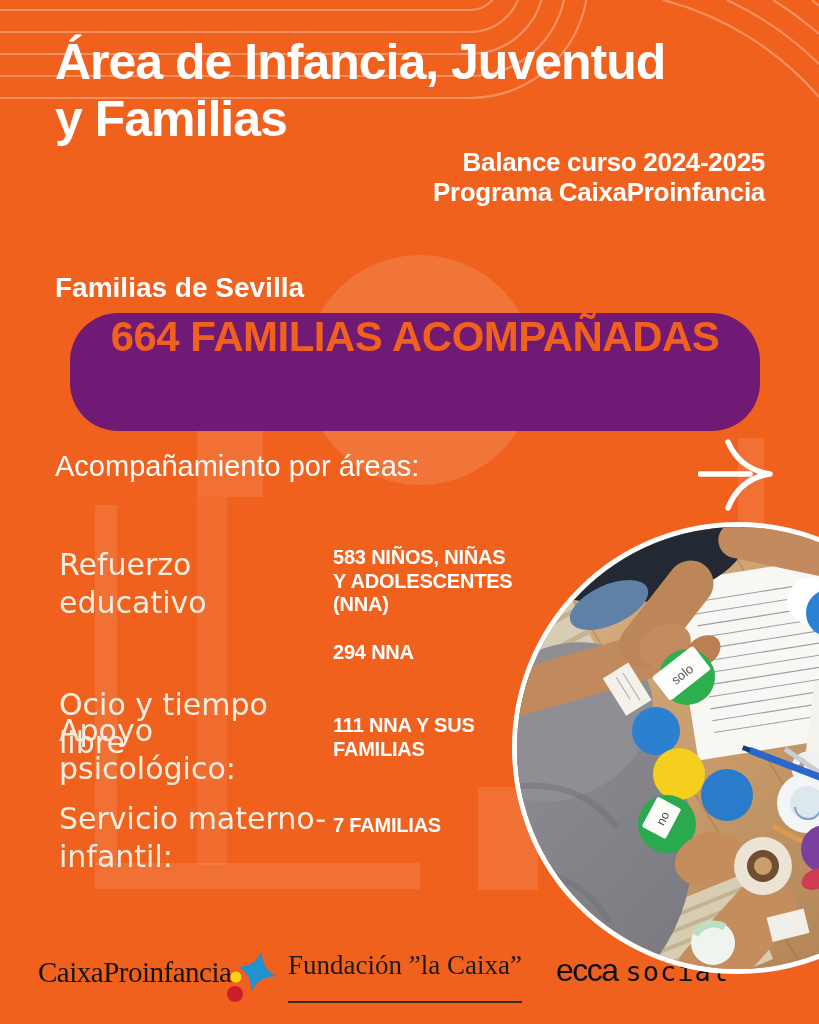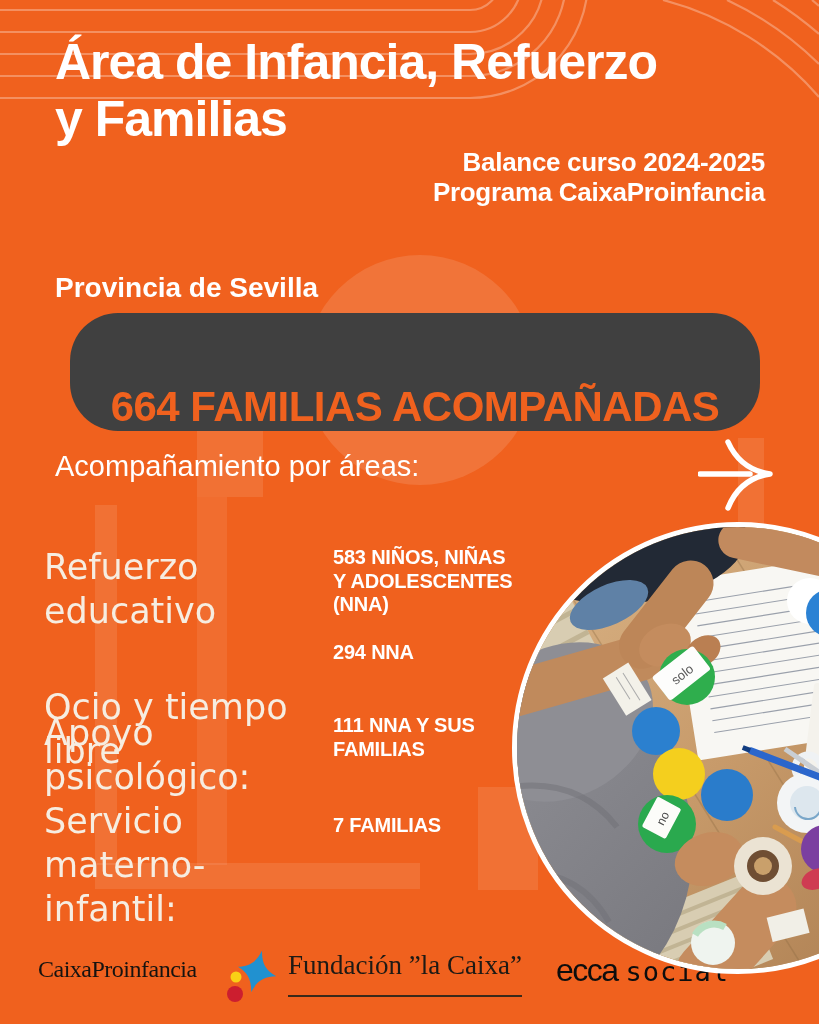--- a/index.html
+++ b/index.html
@@ -19,47 +19,47 @@
   .wm-bar-bottom{left:95px;top:863px;width:325px;height:26px;}
   .wm-block-right{left:478px;top:787px;width:60px;height:103px;}
   .wm-stripe-arrow{left:738px;top:438px;width:26px;height:95px;}
 
   .title{position:absolute;left:55px;top:34px;z-index:3;color:#fff;font-weight:bold;
          font-size:50px;line-height:1.14;letter-spacing:-1px;}
   .subtitle{position:absolute;right:54px;top:147px;z-index:3;color:#fff;font-weight:bold;
             font-size:26px;line-height:1.16;text-align:right;letter-spacing:-0.3px;margin-left:20px;}
   .province{position:absolute;left:55px;top:272px;z-index:3;color:#fff;font-weight:bold;font-size:28px;}
 
-  .highlight-box{position:absolute;left:70px;top:313px;width:690px;height:118px;background:#404040;
-                 border-radius:48px;z-index:3;display:flex;align-items:flex-end;justify-content:center;}
+  .highlight-box{position:absolute;left:70px;top:313px;width:690px;height:118px;background:#701a75;
+                 border-radius:48px;z-index:3;display:flex;align-items:flex-start;justify-content:center;}
   .highlight-box span{color:#F0611E;font-weight:bold;font-size:42px;letter-spacing:-0.5px;white-space:nowrap;}
 
   .section-heading{position:absolute;left:55px;top:450px;z-index:3;color:#fff;font-weight:normal;font-size:29px;}
 
   .arrow{position:absolute;left:698px;top:438px;z-index:3;}
 
   .area-row{position:absolute;z-index:3;}
-  .area-label{position:absolute;left:44px;width:278px;color:#F6EDE1;font-size:35px;line-height:1.25;
+  .area-label{position:absolute;left:59px;width:278px;color:#F6EDE1;font-size:30px;line-height:1.25;
               font-family:"DejaVu Sans", sans-serif;font-weight:400;white-space:pre-line;}
   .area-value{position:absolute;left:333px;width:250px;color:#fff;font-weight:bold;font-size:20px;
               line-height:1.18;letter-spacing:-0.2px;white-space:pre-line;}
   .r1l{top:546px;} .r1v{top:546px;}
   .r2l{top:638px;margin-top:48px;} .r2v{top:641px;}
   .r3l{top:712px;} .r3v{top:714px;}
   .r4l{top:800px;} .r4v{top:814px;}
 
   .photo-circle{position:absolute;left:512px;top:522px;width:442px;height:442px;border:5px solid #fff;
                 border-radius:50%;overflow:hidden;z-index:4;background:#c79a6a;}
 
   .footer{position:absolute;left:0;top:940px;width:819px;height:70px;z-index:3;}
   .logo-caixaproinfancia{position:absolute;left:38px;top:16px;color:#151310;
-        font-family:"Liberation Serif", serif;font-size:24px;letter-spacing:-0.5px;}
+        font-family:"Liberation Serif", serif;font-size:29px;letter-spacing:-0.5px;}
   .logo-star{position:absolute;left:226px;top:6px;}
   .logo-fundacion{position:absolute;left:288px;top:10px;color:#1d1a15;
-        font-family:"Liberation Serif", serif;font-size:27px;padding-bottom:14px;
+        font-family:"Liberation Serif", serif;font-size:27px;padding-bottom:20px;
         border-bottom:2px solid #3a2a1a;}
   .logo-ecca{position:absolute;left:556px;top:12px;color:#0d0d0d;white-space:nowrap;}
   .logo-ecca .b{font-weight:400;font-size:32px;letter-spacing:-1.5px;}
   .logo-ecca .l{font-family:"DejaVu Sans Mono", monospace;font-size:27px;letter-spacing:1px;margin-left:8px;}
 </style>
 </head>
 <body>
 
 <div class="poster">
 
@@ -79,30 +79,30 @@
 
   <div class="wm wm-circle"></div>
   <div class="wm wm-stripe-left"></div>
   <div class="wm wm-stripe-2"></div>
   <div class="wm wm-square"></div>
   <div class="wm wm-bar-bottom"></div>
   <div class="wm wm-block-right"></div>
   <div class="wm wm-stripe-arrow"></div>
 
   <div class="title">
-    <span style="display:block">Área de Infancia, Refuerzo</span>
+    <span style="display:block">Área de Infancia, Juventud</span>
     <span style="display:block">y Familias</span>
   </div>
 
   <div class="subtitle">
     <span style="display:block">Balance curso 2024-2025</span>
     <span style="display:block">Programa CaixaProinfancia</span>
   </div>
 
-  <div class="province">Provincia de Sevilla</div>
+  <div class="province">Familias de Sevilla</div>
 
   <div class="highlight-box">
     <span>664 FAMILIAS ACOMPAÑADAS</span>
   </div>
 
   <div class="section-heading">Acompañamiento por áreas:</div>
 
   <svg class="arrow" width="78" height="74" viewBox="0 0 78 74">
     <g fill="none" stroke="#fff" stroke-width="5.5" stroke-linecap="round" stroke-linejoin="round">
       <path d="M2 36 H 52"></path>

